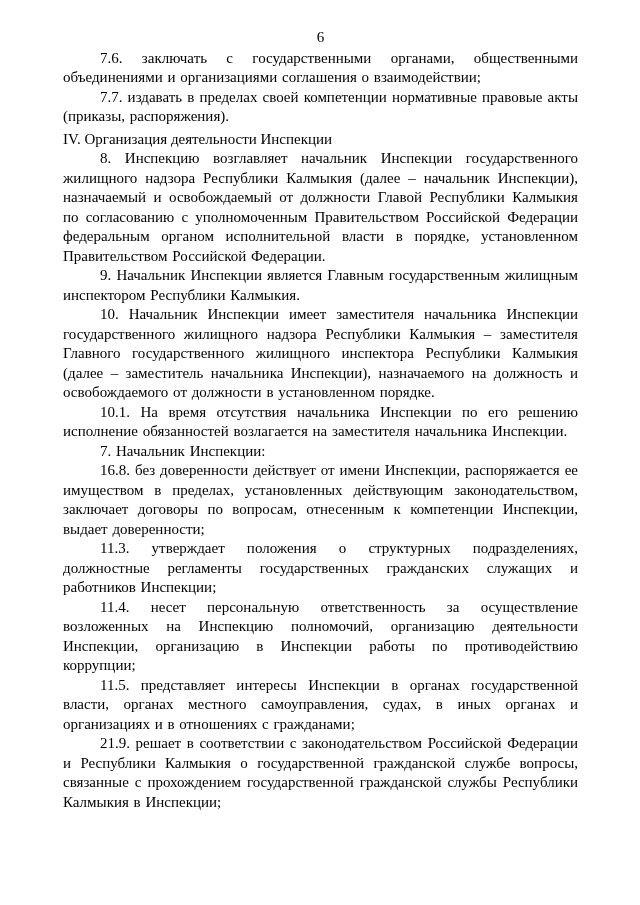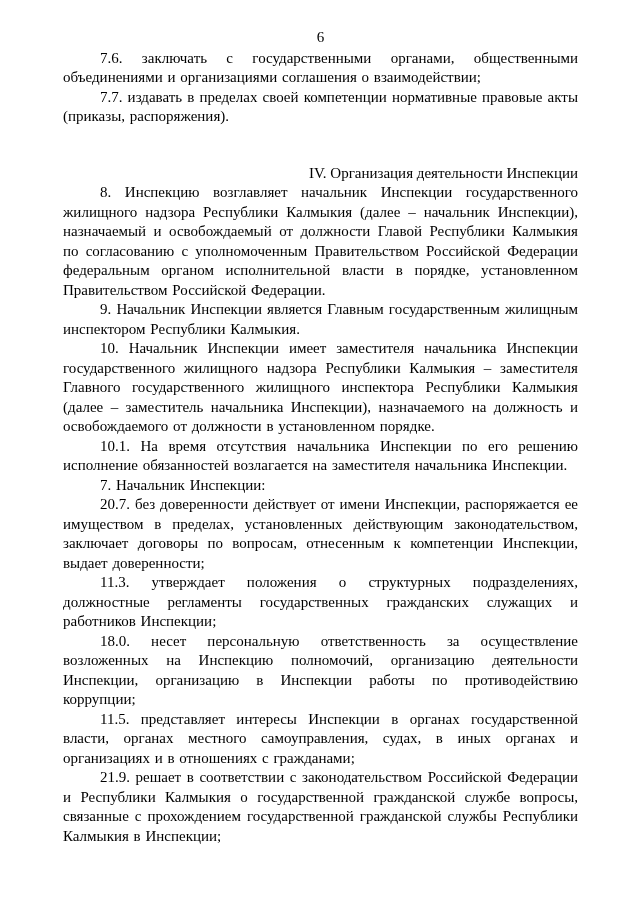--- a/index.html
+++ b/index.html
@@ -26,42 +26,42 @@
     margin: 0 0 1px 0;
   }
   p.body {
     margin: 0;
     text-align: justify;
     text-indent: 37px;
     word-spacing: 1px;
     font-family: Liberation Serif, serif;
   }
   .section-heading {
-    margin: 37px 0 0 0;
+    margin: 3px 0 0 0;
     padding: 0;
     font-size: 15px;
     font-weight: normal;
-    text-align: right;
+    text-align: left;
     text-indent: 0;
   }
 </style>
 </head>
 <body>
 
 <div class="page">
   <div class="page-number">6</div>
 
   <p class="body">7.6. заключать с государственными органами, общественными объединениями и организациями соглашения о взаимодействии;</p>
   <p class="body">7.7. издавать в пределах своей компетенции нормативные правовые акты (приказы, распоряжения).</p>
 
   <h2 class="section-heading">IV. Организация деятельности Инспекции</h2>
 
   <p class="body">8. Инспекцию возглавляет начальник Инспекции государственного жилищного надзора Республики Калмыкия (далее – начальник Инспекции), назначаемый и освобождаемый от должности Главой Республики Калмыкия по согласованию с уполномоченным Правительством Российской Федерации федеральным органом исполнительной власти в порядке, установленном Правительством Российской Федерации.</p>
   <p class="body">9. Начальник Инспекции является Главным государственным жилищным инспектором Республики Калмыкия.</p>
   <p class="body">10. Начальник Инспекции имеет заместителя начальника Инспекции государственного жилищного надзора Республики Калмыкия – заместителя Главного государственного жилищного инспектора Республики Калмыкия (далее – заместитель начальника Инспекции), назначаемого на должность и освобождаемого от должности в установленном порядке.</p>
   <p class="body">10.1. На время отсутствия начальника Инспекции по его решению исполнение обязанностей возлагается на заместителя начальника Инспекции.</p>
   <p class="body">7. Начальник Инспекции:</p>
-  <p class="body">20.7. без доверенности действует от имени Инспекции, распоряжается ее имуществом в пределах, установленных действующим законодательством, заключает договоры по вопросам, отнесенным к компетенции Инспекции, выдает доверенности;</p>
+  <p class="body">16.8. без доверенности действует от имени Инспекции, распоряжается ее имуществом в пределах, установленных действующим законодательством, заключает договоры по вопросам, отнесенным к компетенции Инспекции, выдает доверенности;</p>
   <p class="body">11.3. утверждает положения о структурных подразделениях, должностные регламенты государственных гражданских служащих и работников Инспекции;</p>
-  <p class="body">18.0. несет персональную ответственность за осуществление возложенных на Инспекцию полномочий, организацию деятельности Инспекции, организацию в Инспекции работы по противодействию коррупции;</p>
+  <p class="body">11.4. несет персональную ответственность за осуществление возложенных на Инспекцию полномочий, организацию деятельности Инспекции, организацию в Инспекции работы по противодействию коррупции;</p>
   <p class="body">11.5. представляет интересы Инспекции в органах государственной власти, органах местного самоуправления, судах, в иных органах и организациях и в отношениях с гражданами;</p>
   <p class="body">21.9. решает в соответствии с законодательством Российской Федерации и Республики Калмыкия о государственной гражданской службе вопросы, связанные с прохождением государственной гражданской службы Республики Калмыкия в Инспекции;</p>
 </div>
 
 </body></html>

